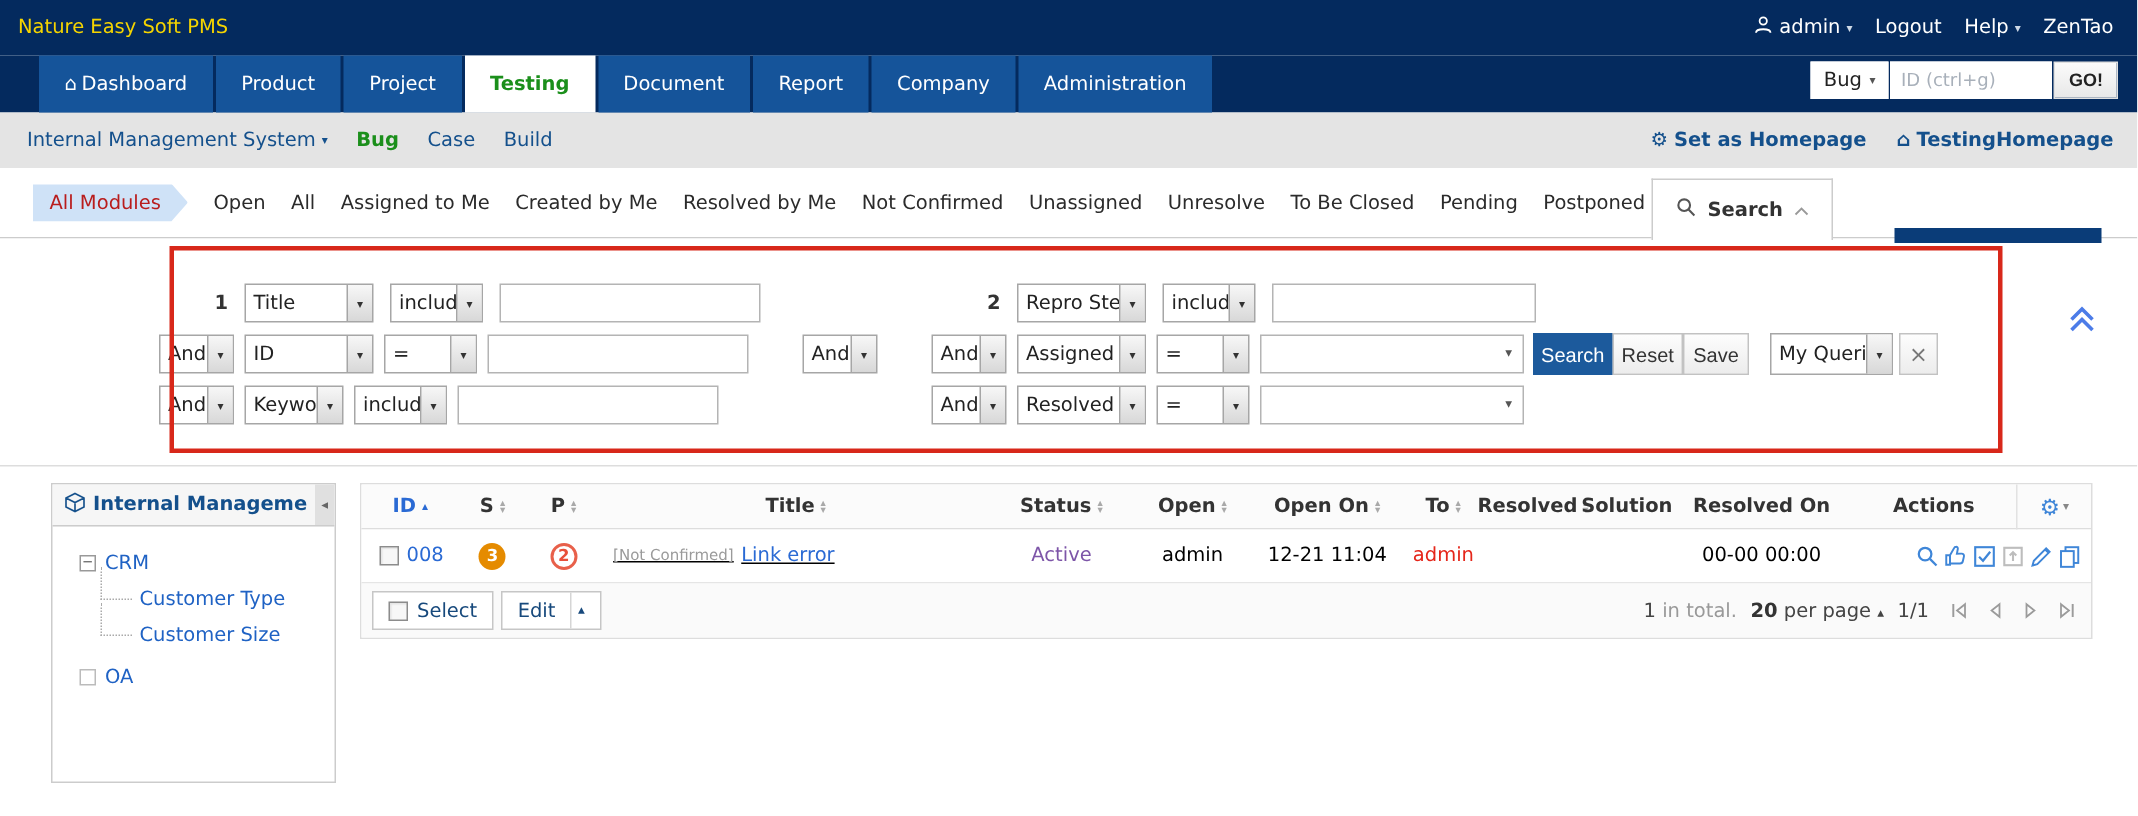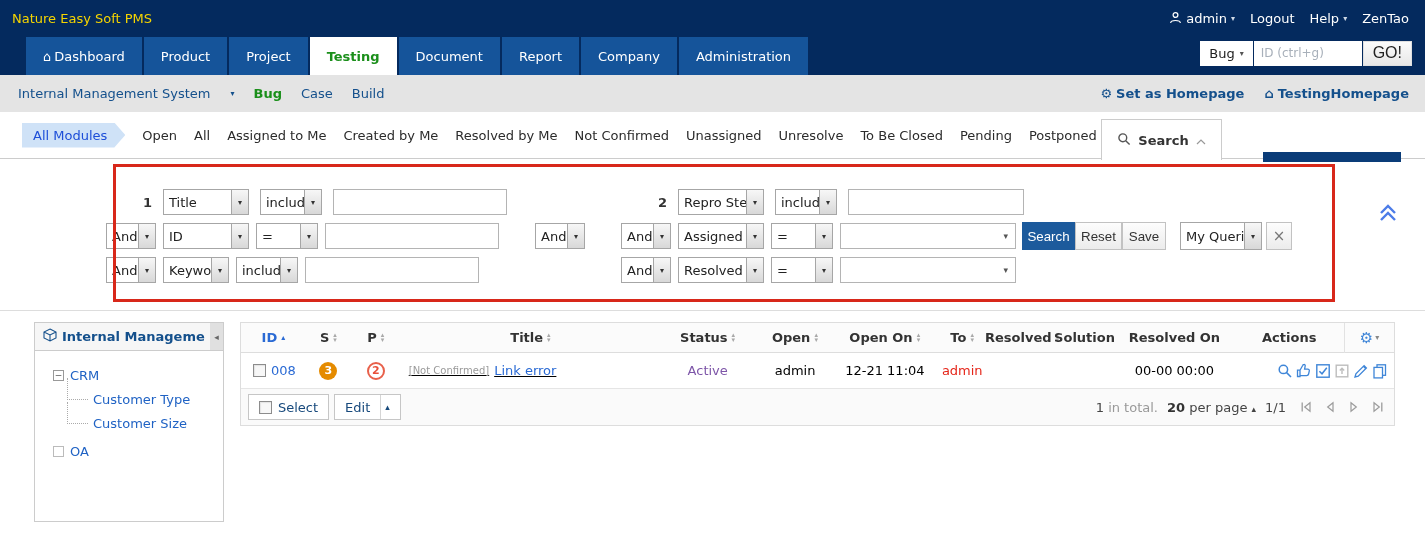--- a/index.html
+++ b/index.html
@@ -22,39 +22,39 @@
   .tab{ background:#15549a; color:#fff; display:flex; align-items:center; gap:3px;
         padding:0 17px; height:38px; cursor:pointer; }
   .tab.active{ background:#ffffff; color:#1b8f1b; font-weight:bold; }
   .nav-right{ display:flex; align-items:center; gap:1px; height:38px; padding-bottom:6px; }
   .type-btn{ height:25px; background:#fff; border:1px solid #fff; display:flex; align-items:center;
              gap:5px; padding:0 8px; color:#222; cursor:pointer; }
   .goto-input{ height:25px; width:108px; border:1px solid #fff; padding:0 6px; font:12px "DejaVu Sans",sans-serif;
                color:#333; }
   .goto-input::placeholder{ color:#a8b0ba; }
   .go-btn{ height:25px; background:linear-gradient(#fbfbfb,#e8e8e8); border:1px solid #e0e0e0;
-           padding:0 9px; font-weight:normal; color:#222; cursor:pointer; font-size:16px;text-align:right; }
+           padding:0 9px; font-weight:bold; color:#222; cursor:pointer; font-size:12px;text-align:right; }
 
   
   .subnav{ height:37px; background:#e4e4e4; display:flex; align-items:center;
            justify-content:space-between; padding:0 16px 0 18px; }
   .subnav-left{ display:flex; align-items:center; gap:19px; }
-  .product-switch{ color:#14508c; display:flex; align-items:center; gap:20px; cursor:pointer; }
+  .product-switch{ color:#14508c; display:flex; align-items:center; gap:4px; cursor:pointer; }
   .subnav-link{ color:#14508c; cursor:pointer; }
   .subnav-link.active{ color:#1b8f1b; font-weight:bold; }
   .subnav-right{ display:flex; align-items:center; gap:20px; }
   .subnav-util{ color:#14508c; font-weight:bold; display:flex; align-items:center; gap:4px; cursor:pointer; }
 
   
   .content{ position:relative; height:432px; background:#fff; }
 
   .module-row{ position:absolute; left:0; top:0; width:1425px; height:47px;
                border-bottom:1px solid #ccc; display:flex; align-items:center; gap:17px;
                padding-left:22px; color:#2b2b2b; }
-  .all-modules{ background:#cfe2f7; color:#1d4ed8; height:25px; display:flex; align-items:center;
+  .all-modules{ background:#cfe2f7; color:#b91c1c; height:25px; display:flex; align-items:center;
                 padding:0 18px 0 11px; cursor:pointer;
                 clip-path:polygon(0 0, calc(100% - 11px) 0, 100% 50%, calc(100% - 11px) 100%, 0 100%); }
   .module-link{ cursor:pointer; color:#2b2b2b; }
 
   .search-tab{ position:absolute; left:1101px; top:7px; width:121px; height:41px; background:#fff;
                border:1px solid #ccc; border-bottom:none; z-index:2; display:flex; align-items:center;
                justify-content:center; gap:7px; font-weight:bold; color:#333; cursor:pointer; }
 
   .blue-bar{ position:absolute; left:1263px; top:40px; width:138px; height:10px; background:#0a3c78; z-index:3; }
 

